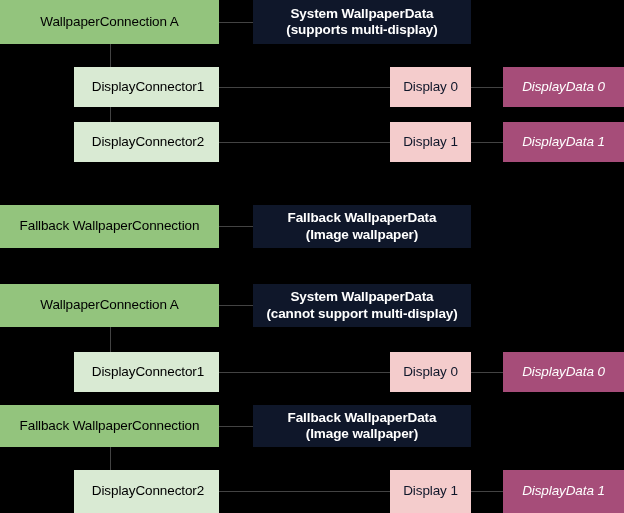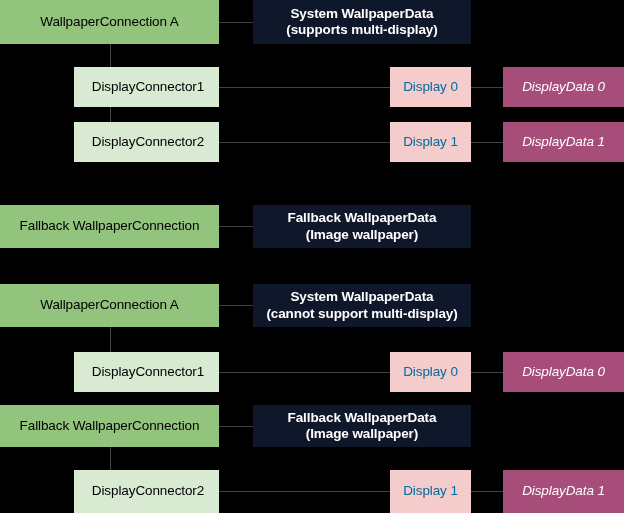--- a/index.html
+++ b/index.html
@@ -40,21 +40,21 @@
     color: #000000;
     padding-left: 7px;
   }
   .c-wallpaperdata {         
     background: #0f172a;
     color: #FFFFFF;
     font-weight: bold;
   }
   .c-display {               
     background: #F4CCCC;
-    color: #0369a1;
+    color: #0f172a;
   }
   .c-displaydata {           
     background: #A64D79;
     color: #FFFFFF;
     font-style: italic;
   }
   .edge {
     position: absolute;
     background: #434343;
   }

